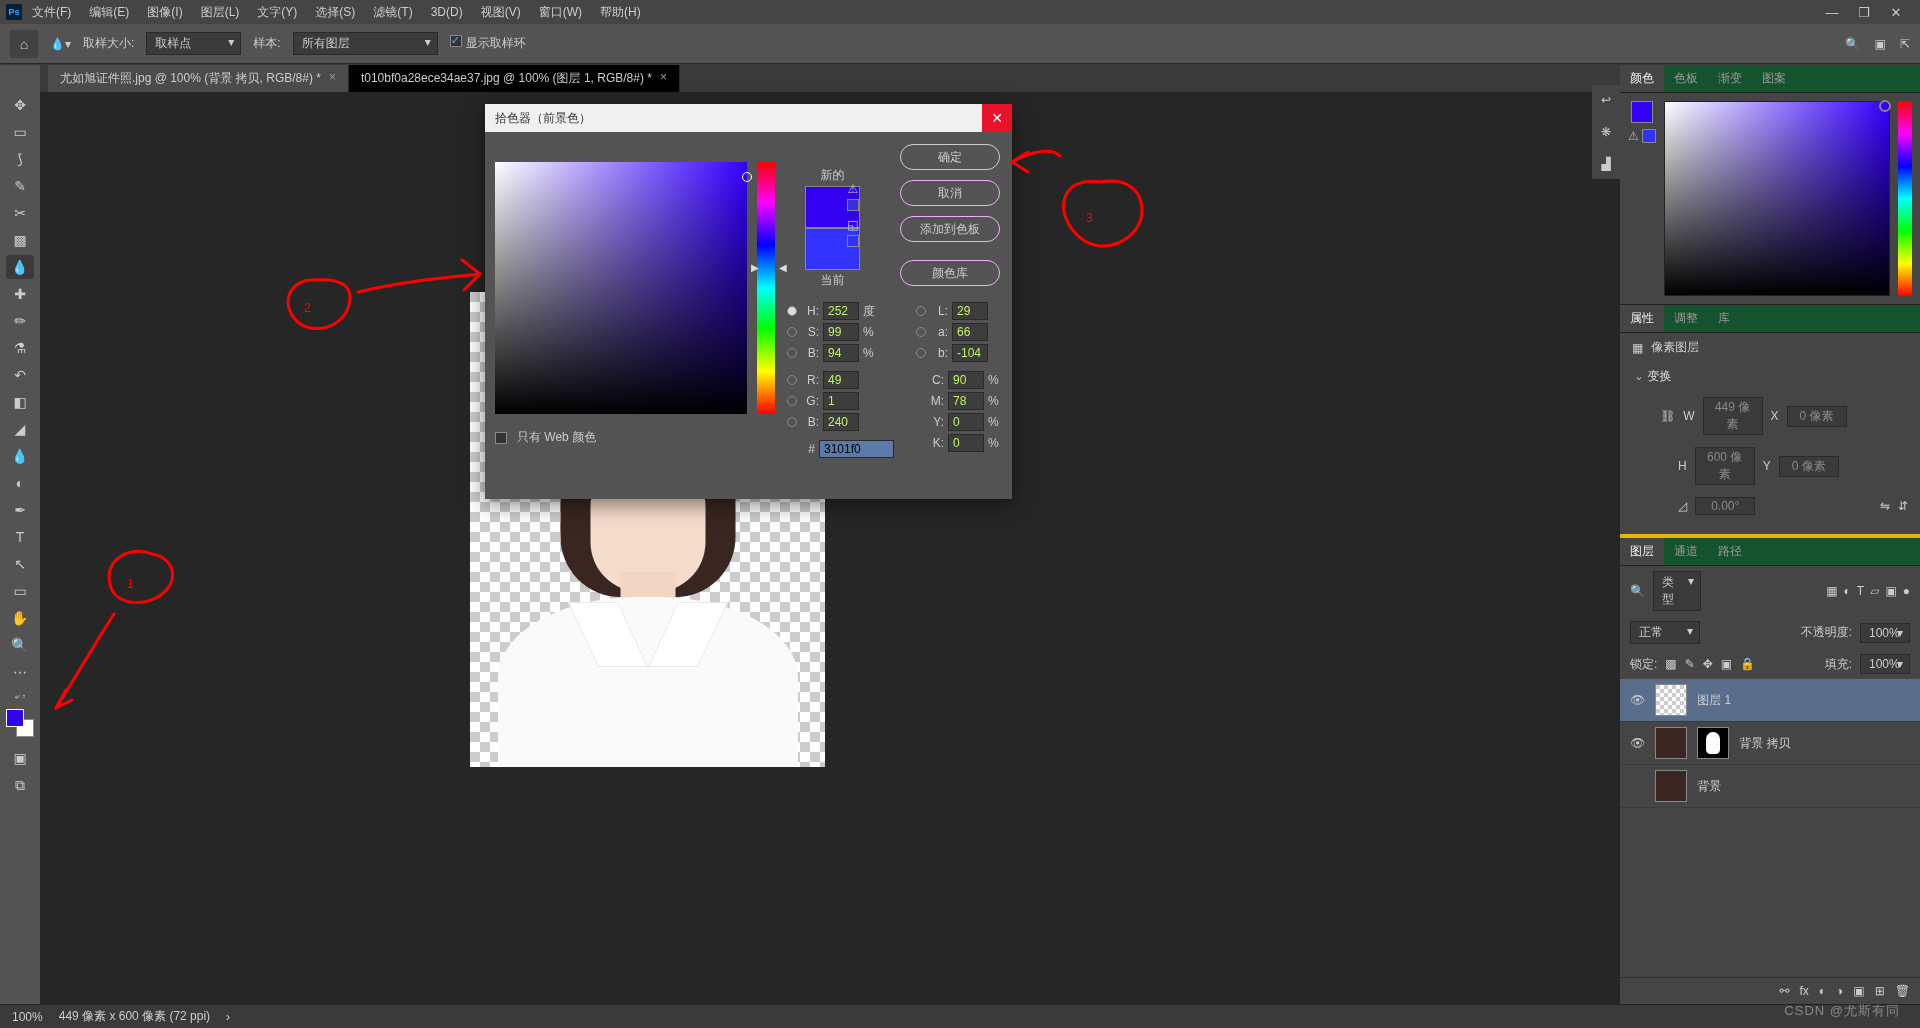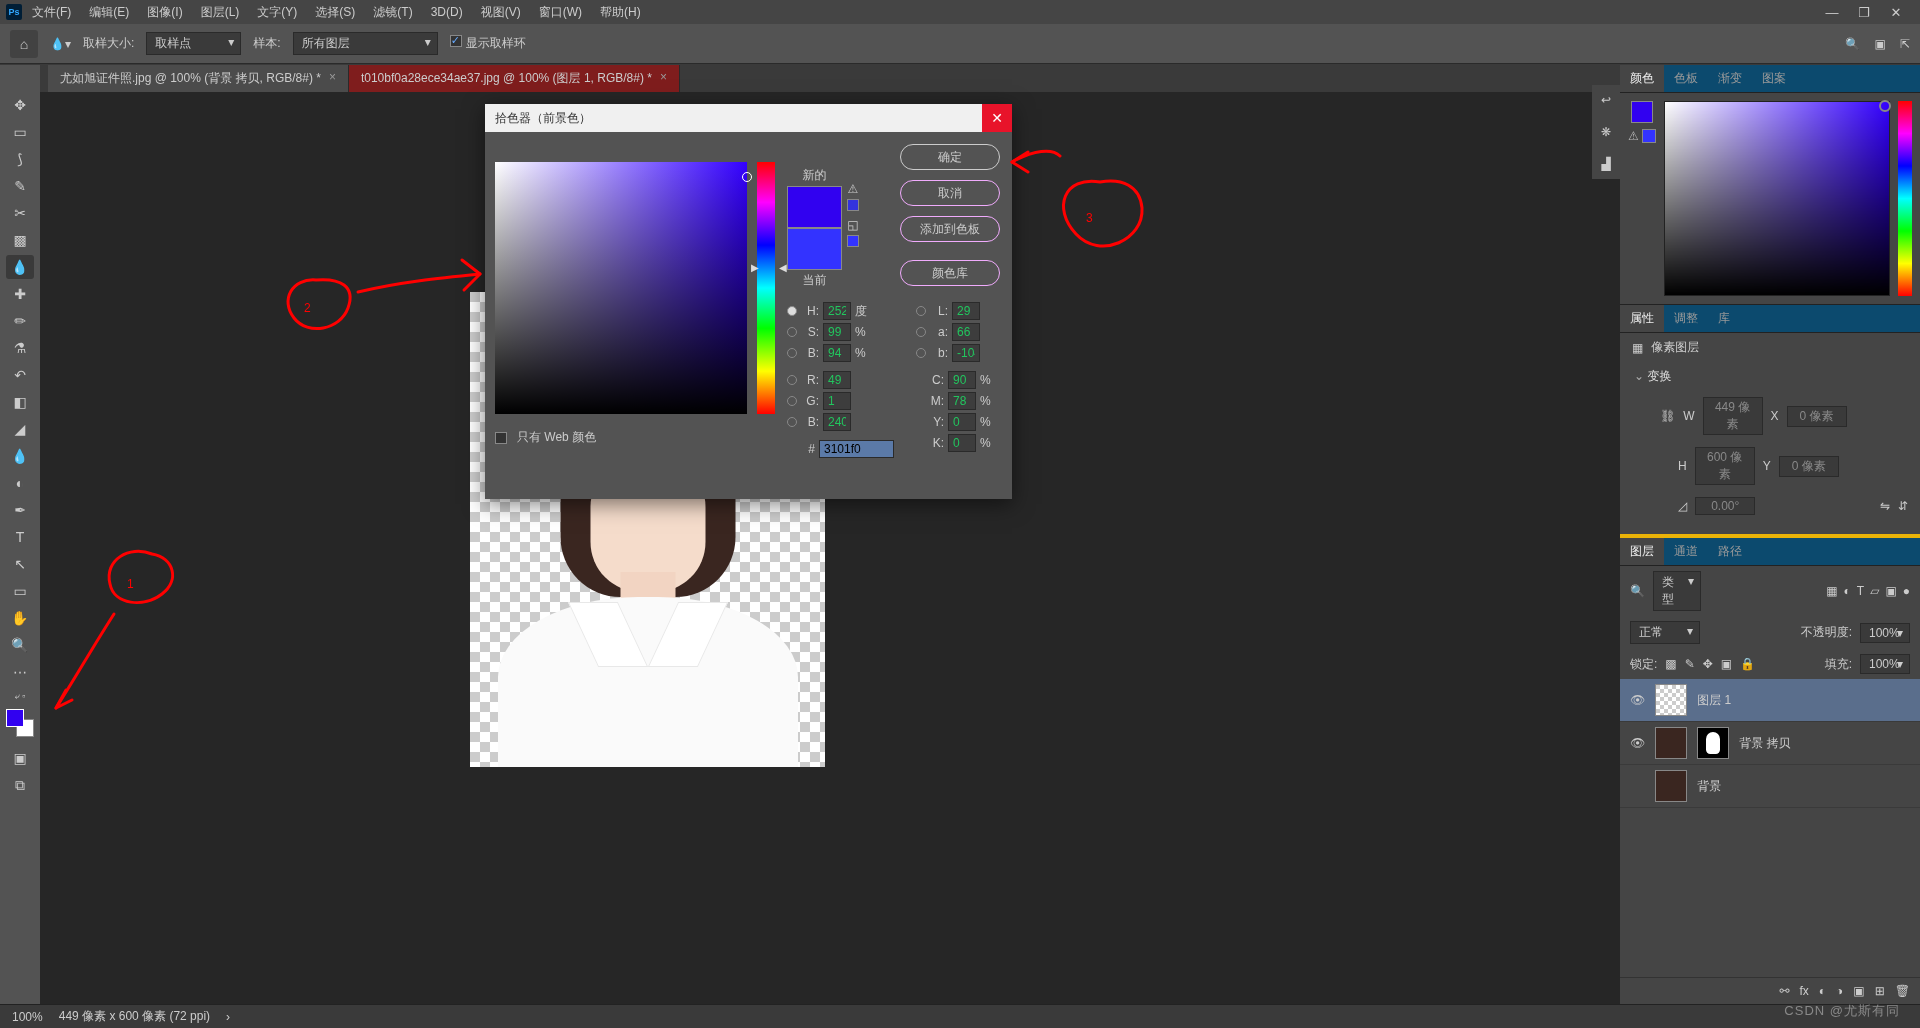--- a/index.html
+++ b/index.html
@@ -11,42 +11,42 @@
 .win-controls span{width:20px;text-align:center;font-size:13px}
 .optbar{height:40px;background:#535353;display:flex;align-items:center;padding:0 10px;gap:12px;border-bottom:1px solid #2a2a2a}
 .home-btn{width:28px;height:28px;background:#424242;border-radius:3px;display:flex;align-items:center;justify-content:center;font-size:14px}
 .drop{background:#3a3a3a;border:1px solid #2a2a2a;padding:2px 22px 2px 8px;position:relative}
 .drop::after{content:"▾";position:absolute;right:6px;top:2px}
 .opt-tail{margin-left:auto;display:flex;gap:14px;font-size:14px}
 .cb{display:inline-block;width:12px;height:12px;border:1px solid #888;margin-right:4px;position:relative;background:#333}
 .cb.on::after{content:"✓";position:absolute;left:0;top:-2px;font-size:11px;color:#66aaff}
 .tabbar{height:28px;background:#3a3a3a;display:flex;align-items:flex-end;padding-left:48px}
 .doctab{background:#4b4b4b;padding:5px 12px;font-size:11px;color:#ddd;border-right:1px solid #2a2a2a;position:relative;display:flex;gap:8px}
-.doctab.active{background:#7f1d1d}
+.doctab.active{background:#000000}
 .doctab .x{color:#999}
 .main{position:absolute;left:40px;top:92px;right:300px;bottom:24px;background:#262626;overflow:hidden}
 .toolcol{position:absolute;left:0;top:65px;width:40px;bottom:0;background:#535353;display:flex;flex-direction:column;align-items:center;padding-top:28px;gap:3px}
 .toolcol .tool{width:28px;height:24px;display:flex;align-items:center;justify-content:center;font-size:14px;border-radius:3px}
 .toolcol .tool.sel{background:#3a3a3a}
 .swatch-fb{position:relative;width:28px;height:28px;margin-top:4px}
 .swatch-fb .fg{position:absolute;left:0;top:0;width:18px;height:18px;border:1px solid #fff}
 .swatch-fb .bg{position:absolute;right:0;bottom:0;width:18px;height:18px;background:#fff;border:1px solid #888}
 .canvas{position:absolute;left:430px;top:200px;width:355px;height:475px;background:repeating-conic-gradient(#fff 0 25%,#ccc 0 50%) 0 0/20px 20px}
 .person{position:absolute;left:50%;transform:translateX(-50%);bottom:0;width:300px;height:320px}
 .shirt{position:absolute;bottom:0;left:0;right:0;height:170px;background:#fafafa;border-radius:140px 140px 0 0/80px 80px 0 0}
 .neck{position:absolute;bottom:140px;left:50%;transform:translateX(-50%);width:55px;height:55px;background:#f2d4c2;border-radius:0 0 28px 28px}
 .head{position:absolute;bottom:175px;left:50%;transform:translateX(-50%);width:115px;height:140px;background:#f5dccb;border-radius:55px 55px 50px 50px}
 .hair{position:absolute;bottom:170px;left:50%;transform:translateX(-50%);width:175px;height:185px;background:#3a2620;border-radius:85px 85px 60px 60px}
 .collar-l,.collar-r{position:absolute;bottom:100px;width:50px;height:65px;background:#fff;border:1px solid #e8e8e8}
 .collar-l{left:85px;transform:skewX(25deg)}
 .collar-r{right:85px;transform:skewX(-25deg)}
 .statusbar{position:absolute;left:0;right:0;bottom:0;height:24px;background:#3a3a3a;display:flex;align-items:center;padding:0 12px;gap:16px;border-top:1px solid #222}
 .rpanels{position:absolute;right:0;top:65px;width:300px;bottom:24px;background:#454545;display:flex;flex-direction:column}
 .iconstrip{position:absolute;right:300px;top:85px;width:28px;background:#454545;display:flex;flex-direction:column;gap:18px;padding:8px 0;align-items:center;font-size:13px}
-.pnl-tabs{display:flex;background:#0c4a6e;border-bottom:1px solid #222}
+.pnl-tabs{display:flex;background:#14532d;border-bottom:1px solid #222}
 .pnl-tab{padding:5px 10px;color:#999}
 .pnl-tab.active{background:#454545;color:#eee}
 .color-pnl{padding:8px;display:flex;gap:8px}
 .minisw{display:flex;flex-direction:column;gap:6px;align-items:center}
 .sw{width:22px;height:22px;border:1px solid #888}
 .grad-box{flex:1;height:195px;background:linear-gradient(to bottom,transparent,#000),linear-gradient(to right,#fff,#3300ff);border:1px solid #222;position:relative}
 .ring-wrap{display:flex;align-items:center;justify-content:center;padding:6px}
 .ring{width:12px;height:12px;border:2px solid #888;border-radius:50%}
 .hue-s{width:14px;height:195px;background:linear-gradient(to bottom,#f00,#f0f,#00f,#0ff,#0f0,#ff0,#f00)}
 .props{flex:0 0 230px;border-top:1px solid #222}
@@ -65,31 +65,31 @@
 .layer-foot{margin-top:auto;display:flex;gap:10px;padding:6px 10px;justify-content:flex-end;font-size:12px;color:#aaa;border-top:1px solid #333}
 .picker{position:absolute;left:485px;top:104px;width:527px;height:395px;background:#535353;box-shadow:0 5px 20px rgba(0,0,0,.5)}
 .picker-title{height:28px;background:#f0f0f0;color:#333;display:flex;align-items:center;padding:0 10px;font-size:12px}
 .picker-close{position:absolute;right:0;top:0;width:30px;height:28px;background:#e8132a;color:#fff;display:flex;align-items:center;justify-content:center;font-size:14px}
 .picker-body{position:absolute;inset:28px 0 0 0;padding:10px}
 .sv-box{position:absolute;left:10px;top:30px;width:252px;height:252px;background:linear-gradient(to bottom,transparent,#000),linear-gradient(to right,#fff,#3300ff)}
 .sv-cursor{position:absolute;width:10px;height:10px;border:1px solid #fff;border-radius:50%;right:-5px;top:10px}
 .hue-bar{position:absolute;left:272px;top:30px;width:18px;height:252px;background:linear-gradient(to bottom,#f00,#f0f 16%,#00f 33%,#0ff 50%,#0f0 66%,#ff0 83%,#f00)}
 .hue-arrows{position:absolute;left:266px;top:130px;font-size:10px;color:#ddd}
 .hue-arrows::after{content:"◀";position:absolute;left:28px}
-.prev-block{position:absolute;left:302px;top:35px;width:55px}
+.prev-block{position:absolute;left:320px;top:35px;width:55px}
 .prev-new,.prev-cur{height:42px;border:1px solid #888}
 .picker-btns{position:absolute;right:12px;top:12px;display:flex;flex-direction:column;gap:10px}
 .pbtn{width:100px;height:26px;border:1px solid #f0abfc;border-radius:13px;background:#535353;display:flex;align-items:center;justify-content:center}
 .pbtn.primary{border-color:#ccc}
 .picker-fields{position:absolute;left:302px;top:170px;right:10px;font-size:12px}
 .frow{display:flex;align-items:center;gap:4px;margin-bottom:3px}
 .frow .r{width:10px;height:10px;border:1px solid #888;border-radius:50%}
 .frow .r.on{background:#ddd}
 .frow label{width:18px;text-align:right}
-.fnum{width:28px;background:#3d3d3d;border:1px solid #2a2a2a;padding:1px 4px;color:#22c55e;text-align:left}
+.fnum{width:36px;background:#3d3d3d;border:1px solid #2a2a2a;padding:1px 4px;color:#bef264;text-align:left}
 .fnum.hex{width:75px;background:#5b7aa8;color:#000000}
 .unit{width:18px}
 .fcol{display:inline-flex;flex-direction:column;gap:0}
 .web-only{position:absolute;left:10px;top:297px;display:flex;align-items:center;gap:6px}
 .ann{position:absolute;pointer-events:none}
 .watermark{position:absolute;right:20px;bottom:8px;color:#888;font-size:13px;letter-spacing:1px}
 </style>
 </head>
 <body>
 

